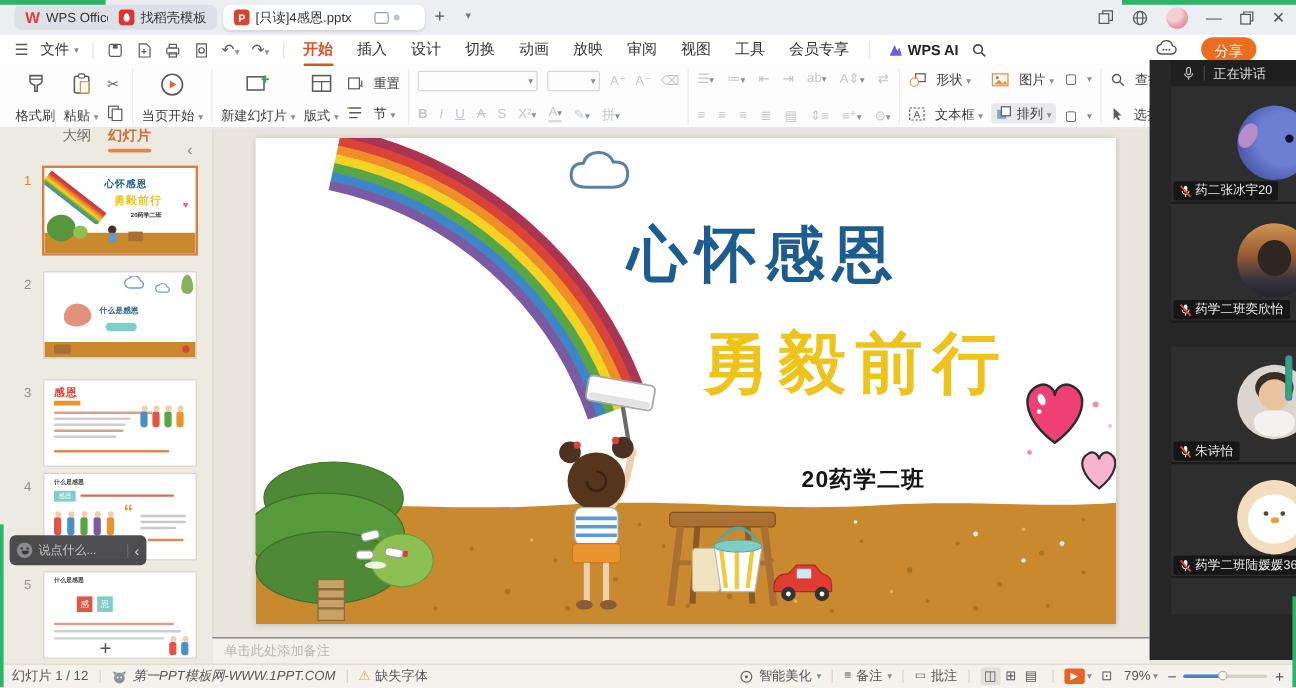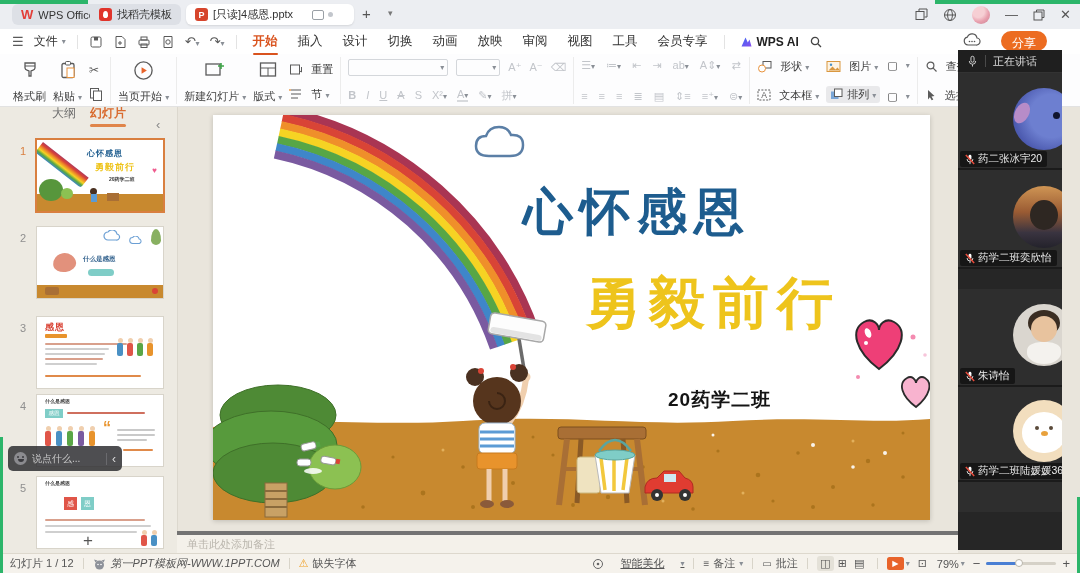--- a/index.html
+++ b/index.html
@@ -71,31 +71,31 @@
   .smiley{width:13px;height:13px;border-radius:50%;background:#8b8b8f;position:relative;flex:none;}
   .smiley::before{content:"";position:absolute;left:3px;top:4px;width:2px;height:2px;border-radius:50%;background:#3a3a3e;box-shadow:5px 0 0 #3a3a3e;}
   .smiley::after{content:"";position:absolute;left:3.5px;top:7px;width:6px;height:3px;border-radius:0 0 6px 6px;background:#3a3a3e;}
   .chatdiv{width:1px;height:12px;background:#6a6a6e;margin-left:auto;}
   
   .slide{left:213px;top:115px;width:717px;height:405px;background:#fff;box-shadow:0 1px 5px rgba(0,0,0,.18);z-index:2;}
   .s-title1{position:absolute;left:310px;top:64px;font-family:"DejaVu Serif","Liberation Serif",serif;font-weight:bold;font-size:50px;letter-spacing:7px;color:#1d5c8e;}
   .s-title2{position:absolute;left:372px;top:151px;font-family:"DejaVu Serif","Liberation Serif",serif;font-weight:bold;font-size:56px;letter-spacing:8px;color:#eec41c;}
   .s-sub{position:absolute;left:455px;top:272px;font-size:19px;font-weight:bold;color:#141414;letter-spacing:1px;}
   
-  .notesbar{left:177px;top:531px;width:781px;height:22px;background:#f4f1ea;border-top:4px solid #737373;display:flex;align-items:center;padding:0 10px;color:#b9b5ac;font-size:11px;box-sizing:border-box;z-index:2;}
+  .notesbar{left:177px;top:531px;width:781px;height:22px;background:#f4f1ea;border-top:1px solid #737373;display:flex;align-items:center;padding:0 10px;color:#b9b5ac;font-size:11px;box-sizing:border-box;z-index:2;}
   .statusbar{left:0;top:553px;width:1080px;height:20px;background:#f5f2ec;border-top:1px solid #ddd8cd;display:flex;align-items:center;font-size:11px;color:#555;z-index:50;box-sizing:border-box;padding:0 10px;}
   .sdiv{width:1px;height:11px;background:#d8d4c9;margin:0 9px;}
   .viewbox{display:inline-flex;align-items:center;justify-content:center;width:17px;height:15px;border-radius:3px;font-size:11px;color:#555;}
   .viewbox.on{background:#e4e1d8;}
   .playbtn{display:inline-flex;align-items:center;justify-content:center;width:17px;height:13px;background:#e8632a;border-radius:2.5px;color:#fff;font-size:8px;}
   .track{position:relative;width:70px;height:2.5px;border-radius:2px;background:#d5d1c7;margin:0 6px;}
   .track .fill{position:absolute;left:0;top:0;height:2.5px;width:32px;background:#4a7fd4;border-radius:2px;}
   .track .knob{position:absolute;left:29px;top:-3px;width:8px;height:8px;border-radius:50%;background:#fdfdfd;border:1px solid #b9b5aa;box-sizing:border-box;}
   
-  .sidebar{left:958px;top:50px;width:104px;height:500px;background:#262626;z-index:45;overflow:hidden;color:#e8e8e8;}
+  .sidebar{left:958px;top:50px;width:104px;height:500px;background:#262626;z-index:45;overflow:hidden;color:#e8e8e8;padding-left:18px;}
   .sb-head{height:22px;background:#1f1f1f;display:flex;align-items:center;gap:7px;padding:0 9px;border-bottom:1px solid #333;font-size:11px;color:#ddd;}
   .tile{position:relative;background:#2e2e2e;border-bottom:2px solid #1b1b1b;overflow:hidden;}
   .av{position:absolute;left:55px;width:62px;height:62px;border-radius:50%;}
   .badge{position:absolute;left:2px;bottom:1px;height:16px;background:#161616;display:flex;align-items:center;gap:3px;padding:0 5px;color:#ececec;font-size:10.5px;border-radius:2px;white-space:nowrap;}
   .pillup{position:absolute;left:50%;transform:translateX(-50%);top:0;width:60px;height:15px;background:rgba(16,16,16,.85);border-radius:0 0 9px 9px;display:flex;align-items:center;justify-content:center;}
   .chev{width:7px;height:7px;border:solid #dcdcdc;border-width:2px 0 0 2px;transform:rotate(45deg) translate(1px,1px);}
   .sb-scroll{position:absolute;left:113px;top:246px;width:6px;height:38px;background:#2fae63;border:1px solid #3b7dd8;border-radius:3px;box-sizing:border-box;}
   .ear{position:absolute;border-radius:50%;}
 </style>
 </head>
@@ -634,21 +634,21 @@
         <circle cx="6.5" cy="7" r="4.5" fill="#8d9199"></circle>
         <path d="M2.5 4.5L1 1.5l3.5 1zM10.5 4.5L12 1.5 8.5 2.5z" fill="#8d9199"></path>
         <circle cx="5" cy="6.5" r=".8" fill="#fff"></circle>
         <circle cx="8" cy="6.5" r=".8" fill="#fff"></circle>
       </svg>
     <span style="margin-left:5px;font-style:italic;">第一PPT模板网-WWW.1PPT.COM</span>
     <span class="sdiv"></span>
     <span style="color:#f0a22b;margin-right:4px;">⚠</span>
     <span>缺失字体</span>
     <span style="flex:1;"></span>
-    <span style="display:flex;align-items:center;gap:16px;text-decoration:underline;">
+    <span style="display:flex;align-items:center;gap:4px;">
       <svg width="12" height="12" viewBox="0 0 12 12">
           <circle cx="6" cy="6" r="4.5" fill="none" stroke="#666"></circle>
           <circle cx="6" cy="6" r="1.3" fill="#666"></circle>
         </svg>
       <span>智能美化</span>
         <span class="caret">▾</span>
     </span>
     <span class="sdiv"></span>
     <span style="display:flex;align-items:center;gap:4px;">
       <span class="glyph" style="font-size:10px;">≡</span>

